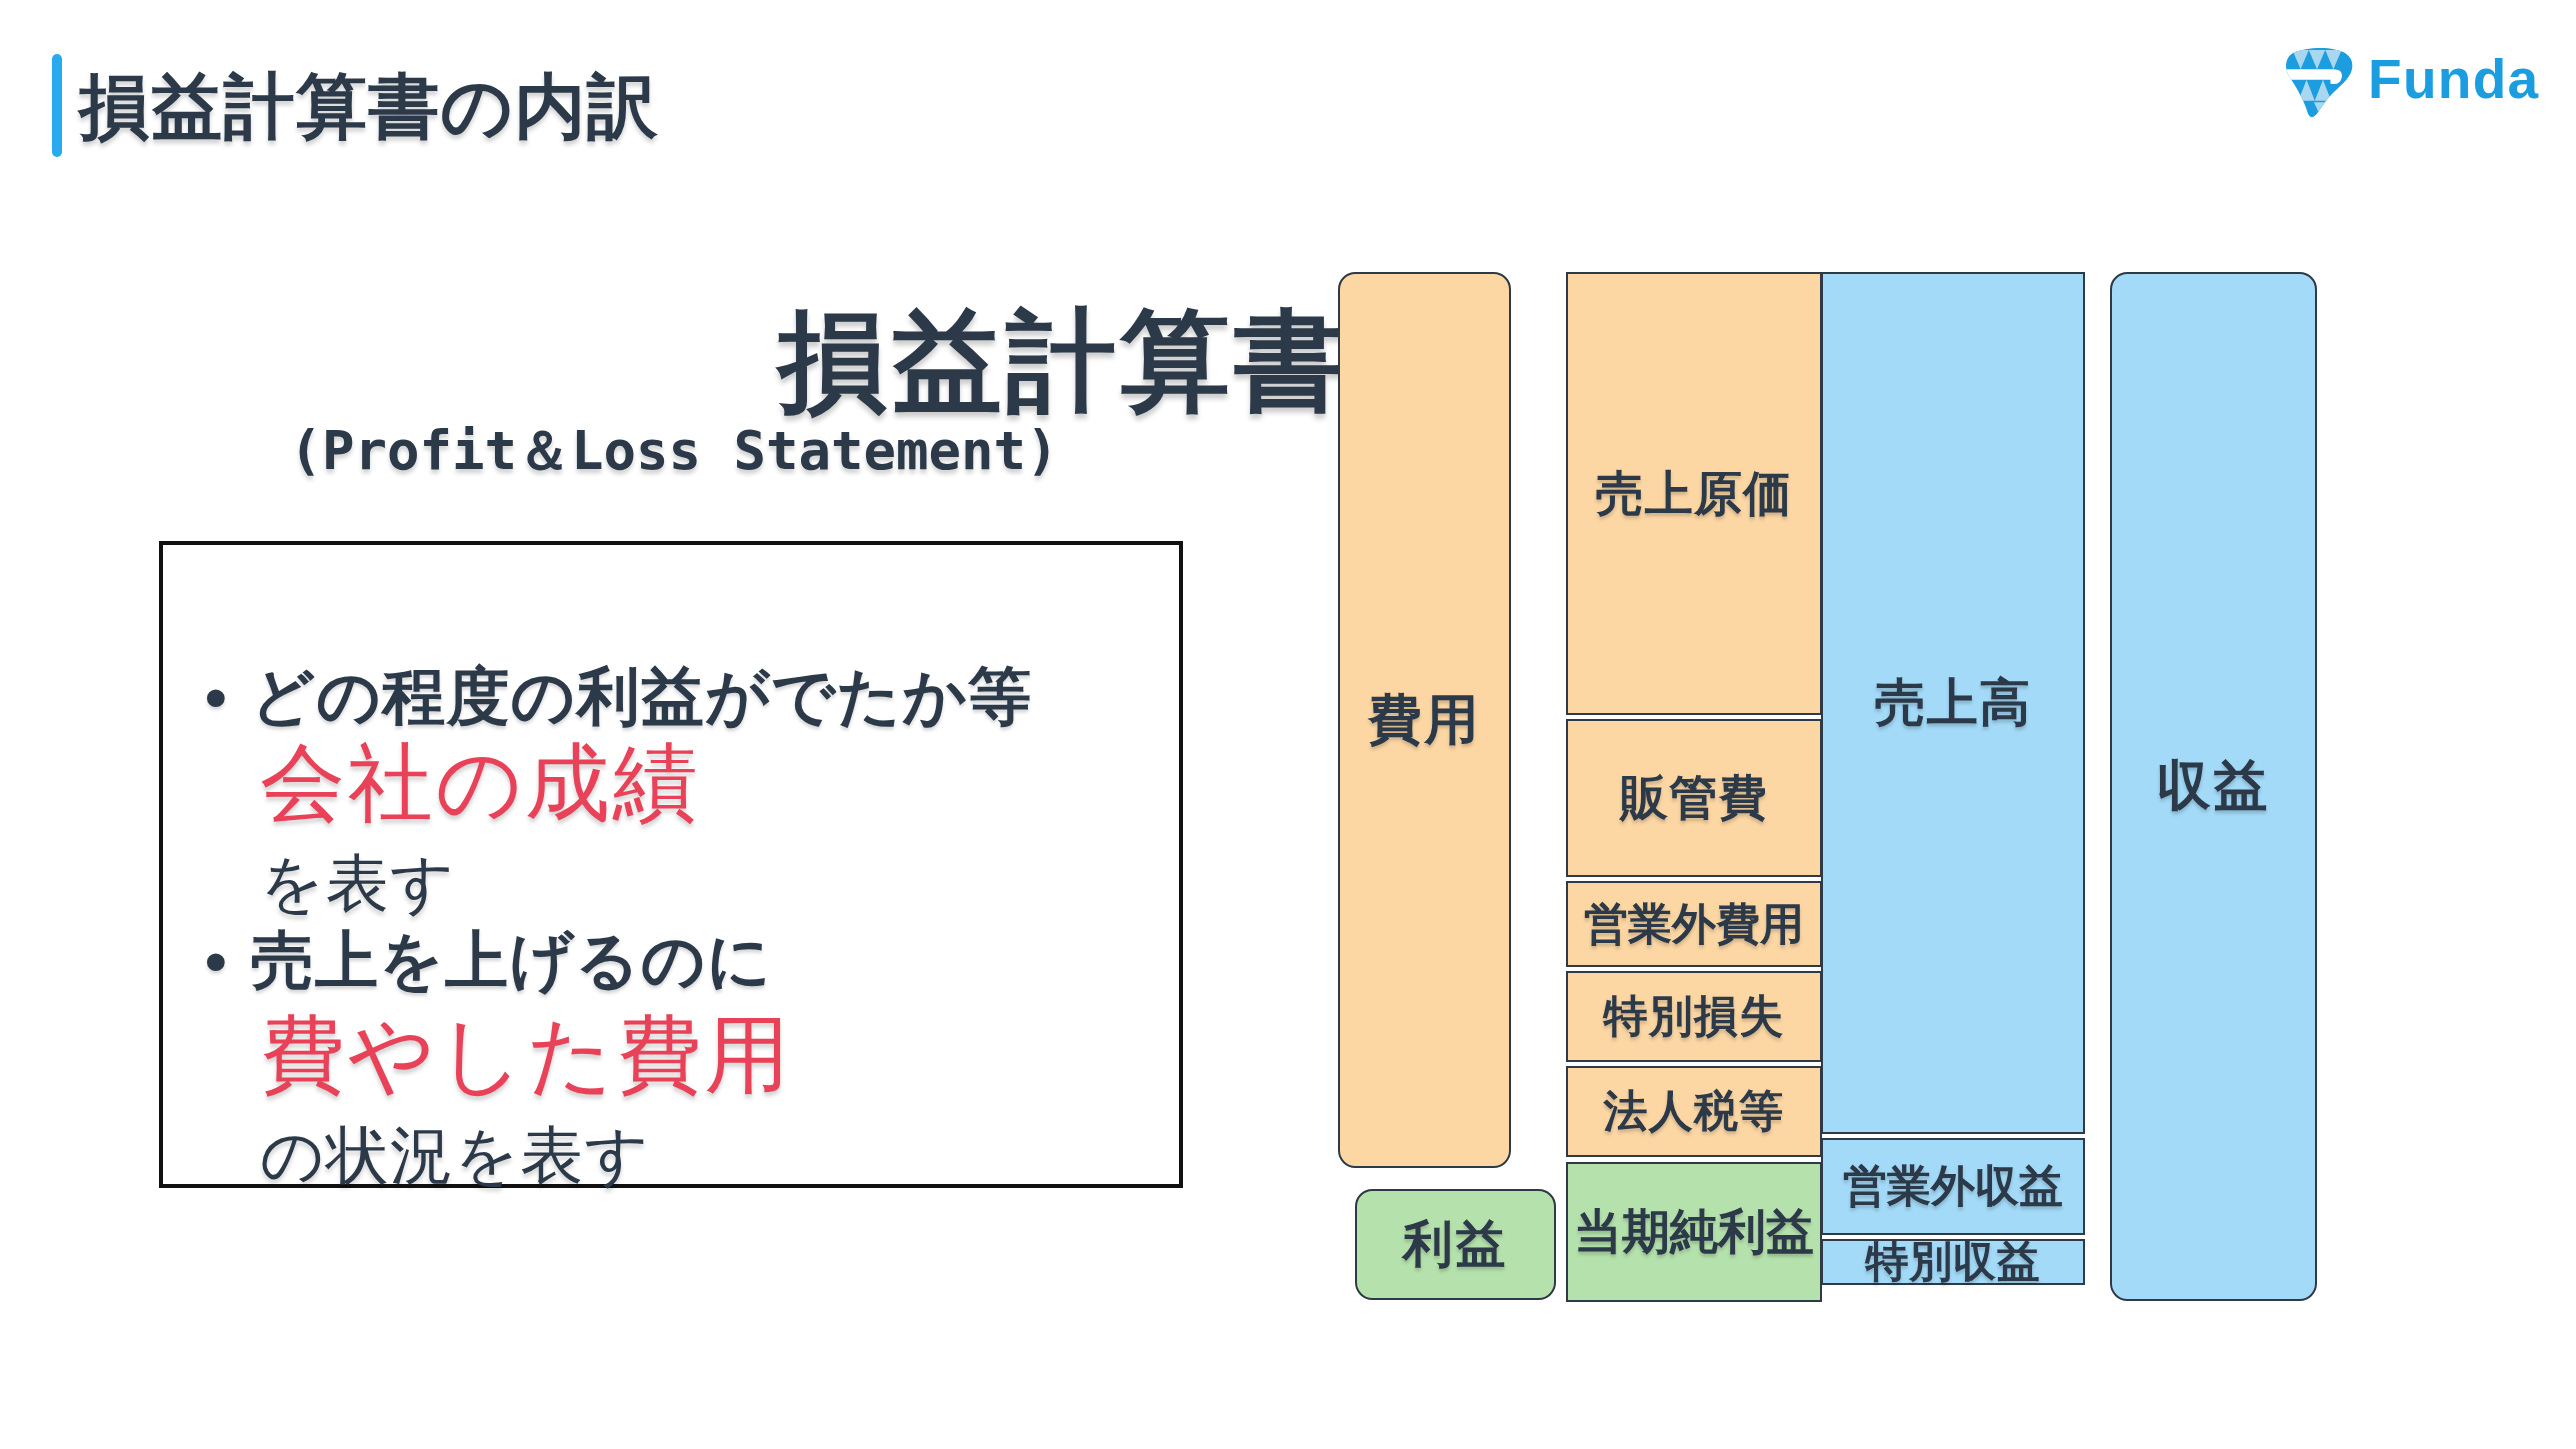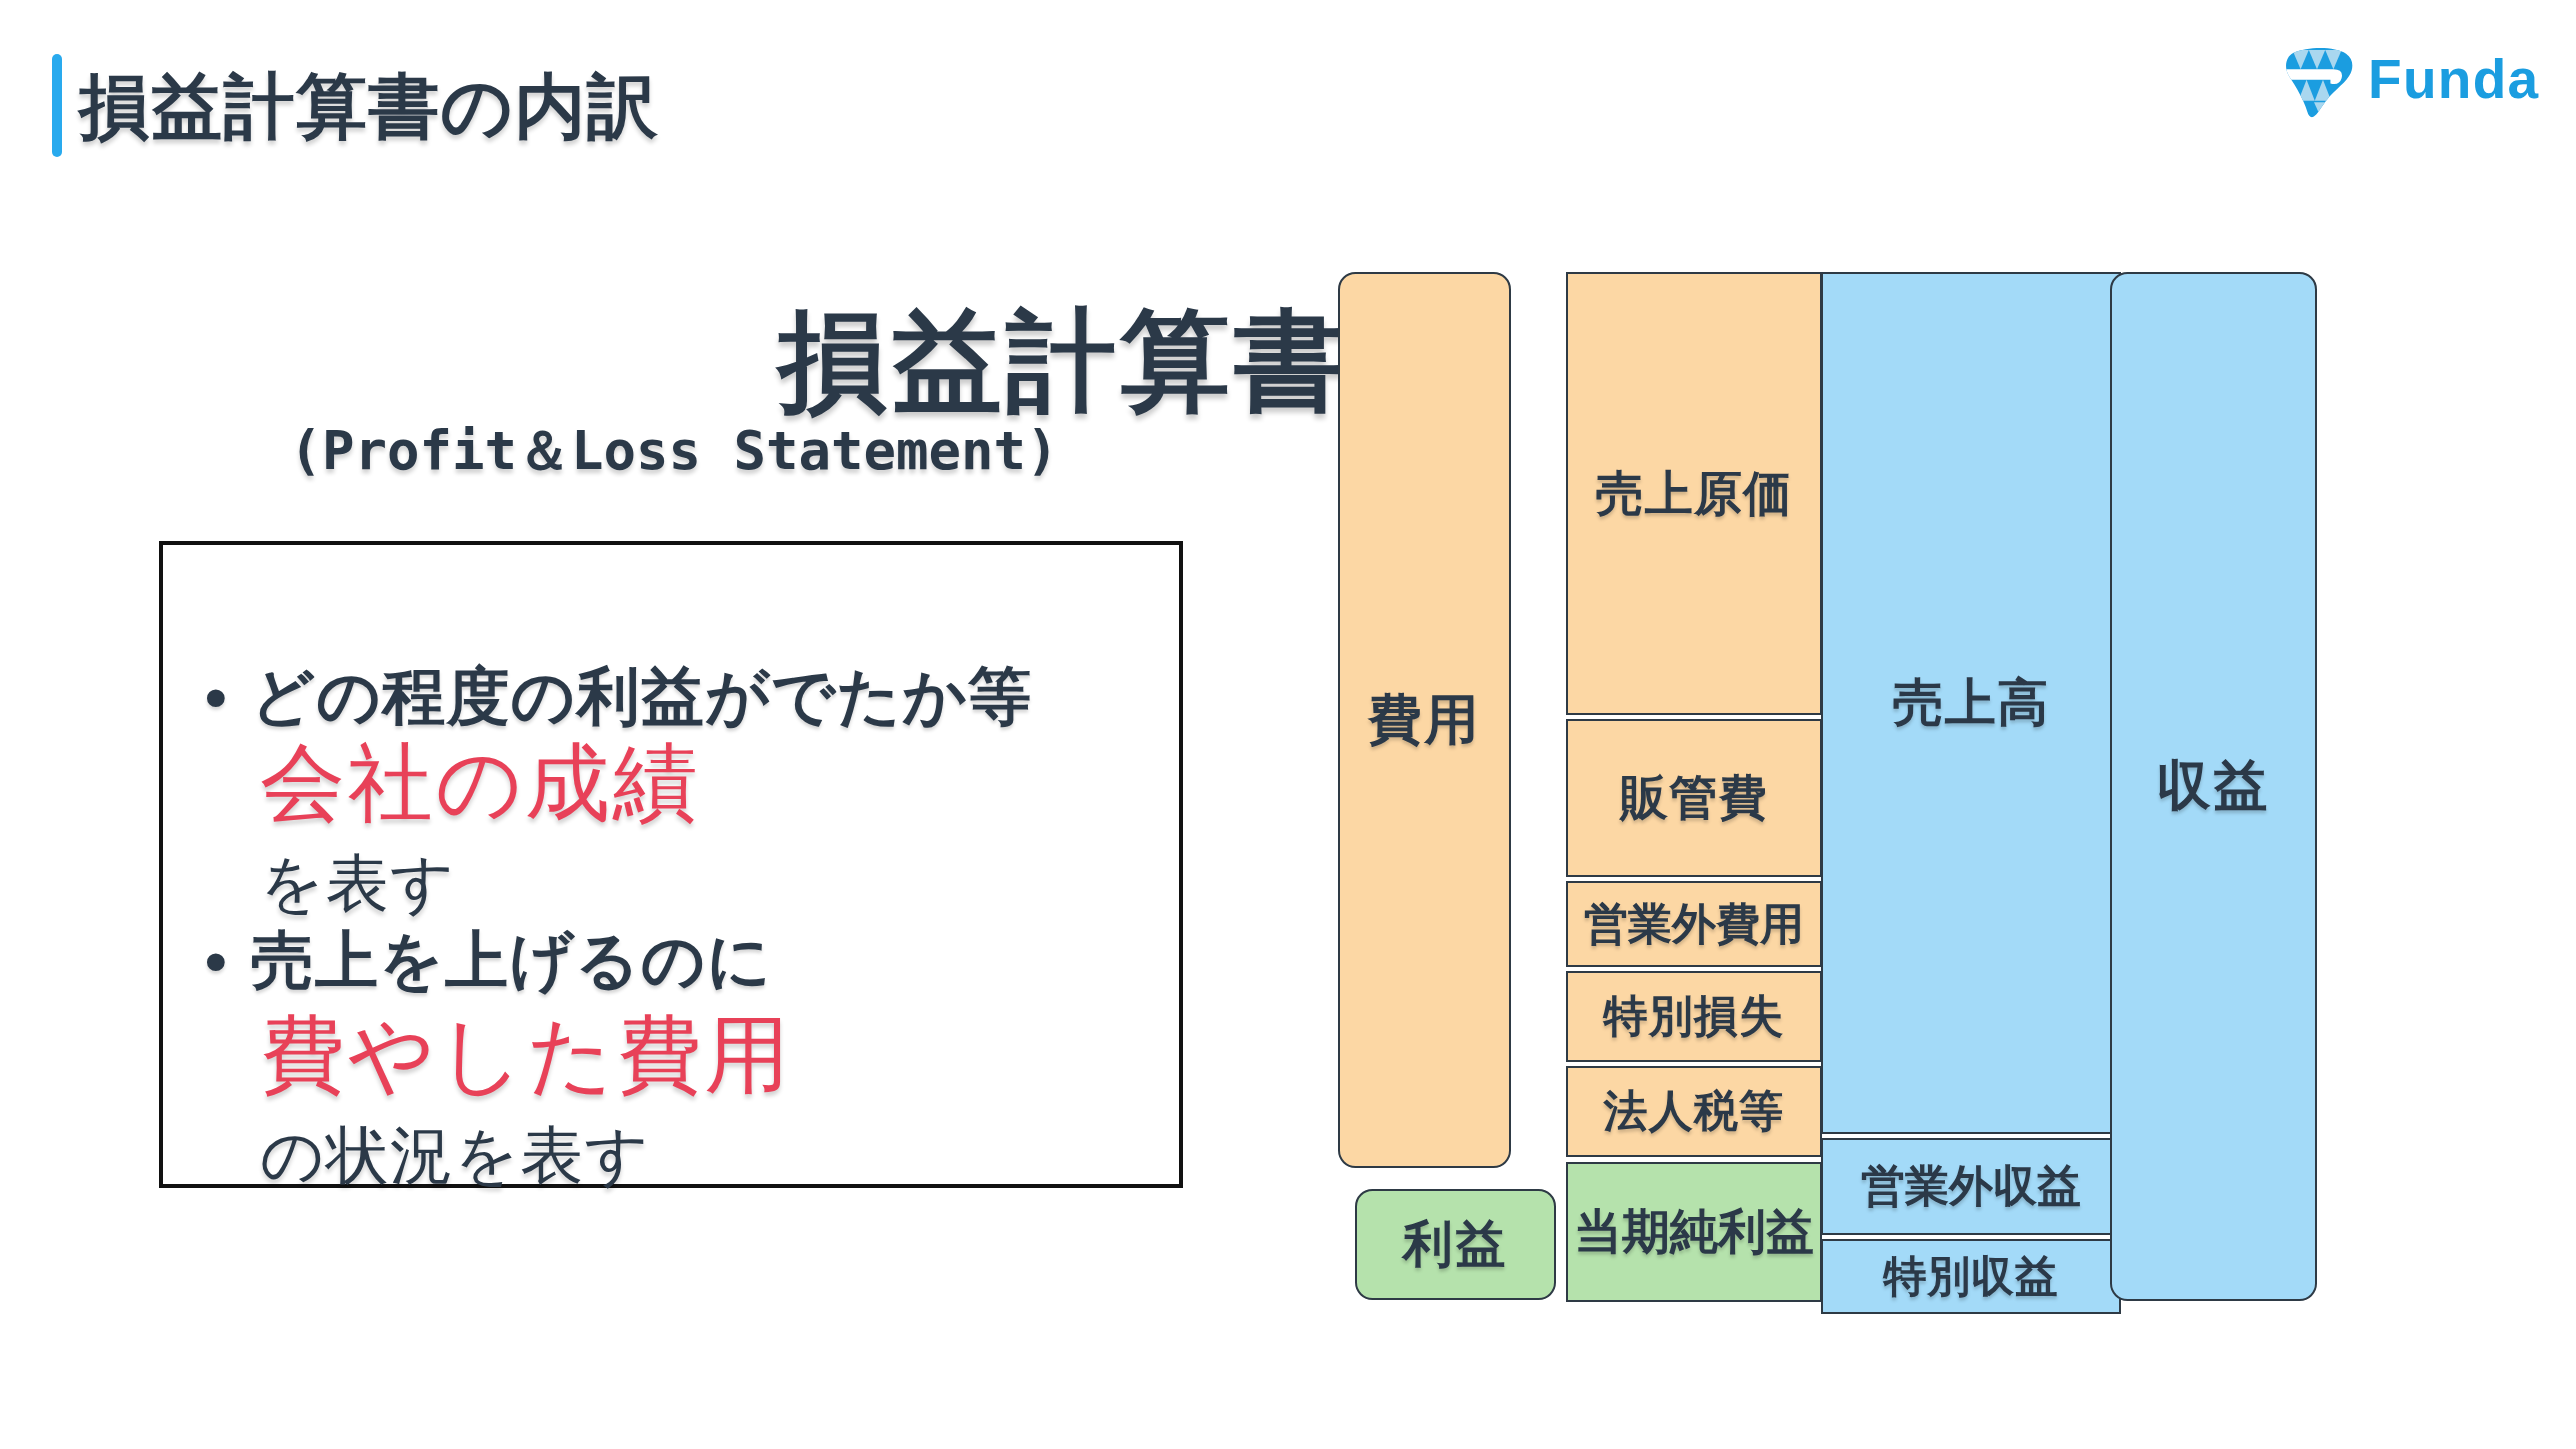--- a/index.html
+++ b/index.html
@@ -83,31 +83,31 @@
     text-shadow:0 3.4px 3.4px rgba(0,0,0,0.18);
     white-space:nowrap;
   }
   .fill-exp{background:var(--expense);}
   .fill-rev{background:var(--revenue);}
   .fill-pro{background:var(--profit);}
   .rounded{border-radius:17.4px;}
   .expense-col{left:1338px;top:272px;width:173px;height:896px;font-size:54px;letter-spacing:2.7px;}
   .profit-box{left:1338px;top:1189px;width:201px;height:111px;font-size:50px;letter-spacing:2.7px;margin-left:17px;}
   .col2{position:absolute;left:1566px;top:272px;width:256px;height:1029px;}
-  .col3{position:absolute;left:1821px;top:272px;width:264px;height:1029px;padding-left:36px;}
+  .col3{position:absolute;left:1821px;top:272px;width:264px;height:1029px;}
   .col2 .cell,.col3 .cell{left:0;width:100%;}
   .s-genka{top:0;height:443px;font-size:48px;letter-spacing:1.3px;}
   .s-hankan{top:447px;height:158px;font-size:48px;letter-spacing:1.3px;}
   .s-eigyohi{top:609px;height:86px;font-size:44px;}
   .s-tokuson{top:699px;height:91px;font-size:44px;letter-spacing:1.3px;}
   .s-hojin{top:794px;height:91px;font-size:44px;letter-spacing:1.3px;}
   .s-junri{top:890px;height:140px;font-size:48px;}
   .s-uriage{top:0;height:862px;font-size:51px;letter-spacing:1.3px;}
   .s-eigyoshu{top:866px;height:97px;font-size:44px;}
-  .s-tokushu{top:967px;height:75px;font-size:43px;letter-spacing:0.7px;}
+  .s-tokushu{top:967px;height:46px;font-size:43px;letter-spacing:0.7px;}
   .revenue-col{left:2110px;top:272px;width:207px;height:1029px;font-size:54px;letter-spacing:2.7px;}
 </style>
 </head>
 <body>
 
 <div class="slide">
 
   <div class="header-bar"></div>
   <div class="header-title">損益計算書の内訳</div>
 

